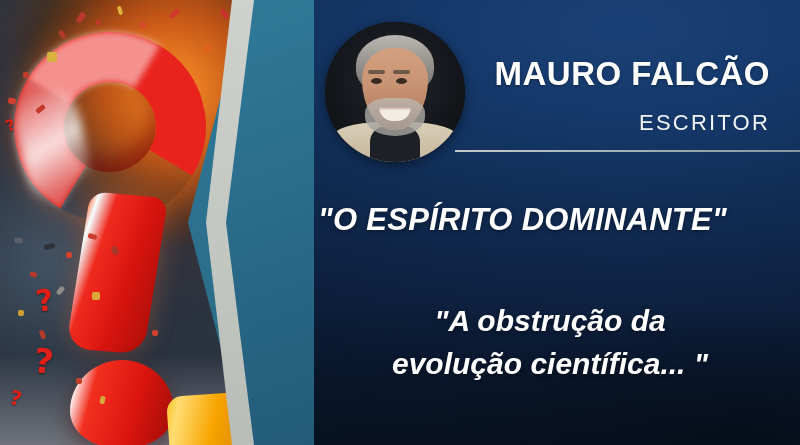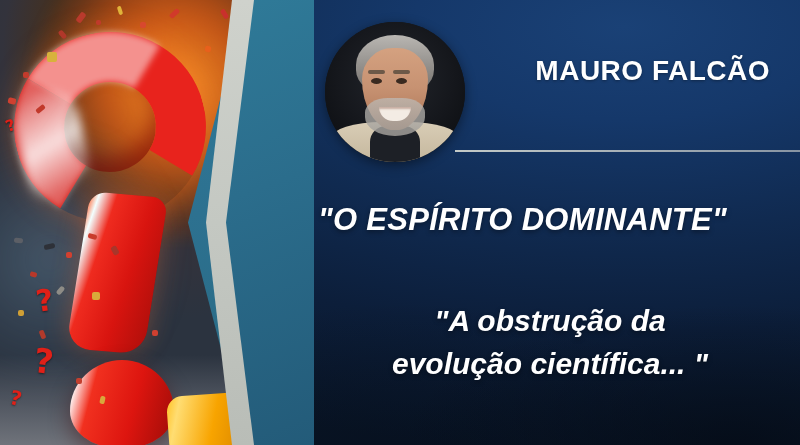--- a/index.html
+++ b/index.html
@@ -227,21 +227,21 @@
     left: 45px; bottom: 0;
     width: 50px; height: 36px;
     border-radius: 16px 16px 0 0;
     background: #1d2026;
   }
 
   .name {
     position: absolute;
     right: 30px; top: 57px;
     color: #ffffff;
-    font-size: 28px;
+    font-size: 33px;
     font-weight: 900;
     letter-spacing: .5px;
     line-height: 1;
     text-align: right;
     white-space: nowrap;
     text-shadow: 0 1px 3px rgba(0,0,0,.35);
   }
   .role {
     position: absolute;
     right: 30px; top: 112px;
@@ -355,20 +355,21 @@
     <div class="av-face"></div>
     <div class="av-brow l"></div>
     <div class="av-brow r"></div>
     <div class="av-eye l"></div>
     <div class="av-eye r"></div>
     <div class="av-beard"></div>
     <div class="av-smile"></div>
   </div>
 
   <div class="name">MAURO FALCÃO</div>
+  <div class="role">ESCRITOR</div>
   <div class="divider-line"></div>
 
   <div class="quote-title">"O ESPÍRITO DOMINANTE"</div>
   <div class="quote-body">
     <div>"A obstrução da</div>
     <div>evolução científica... "</div>
   </div>
 
 </div>
 

